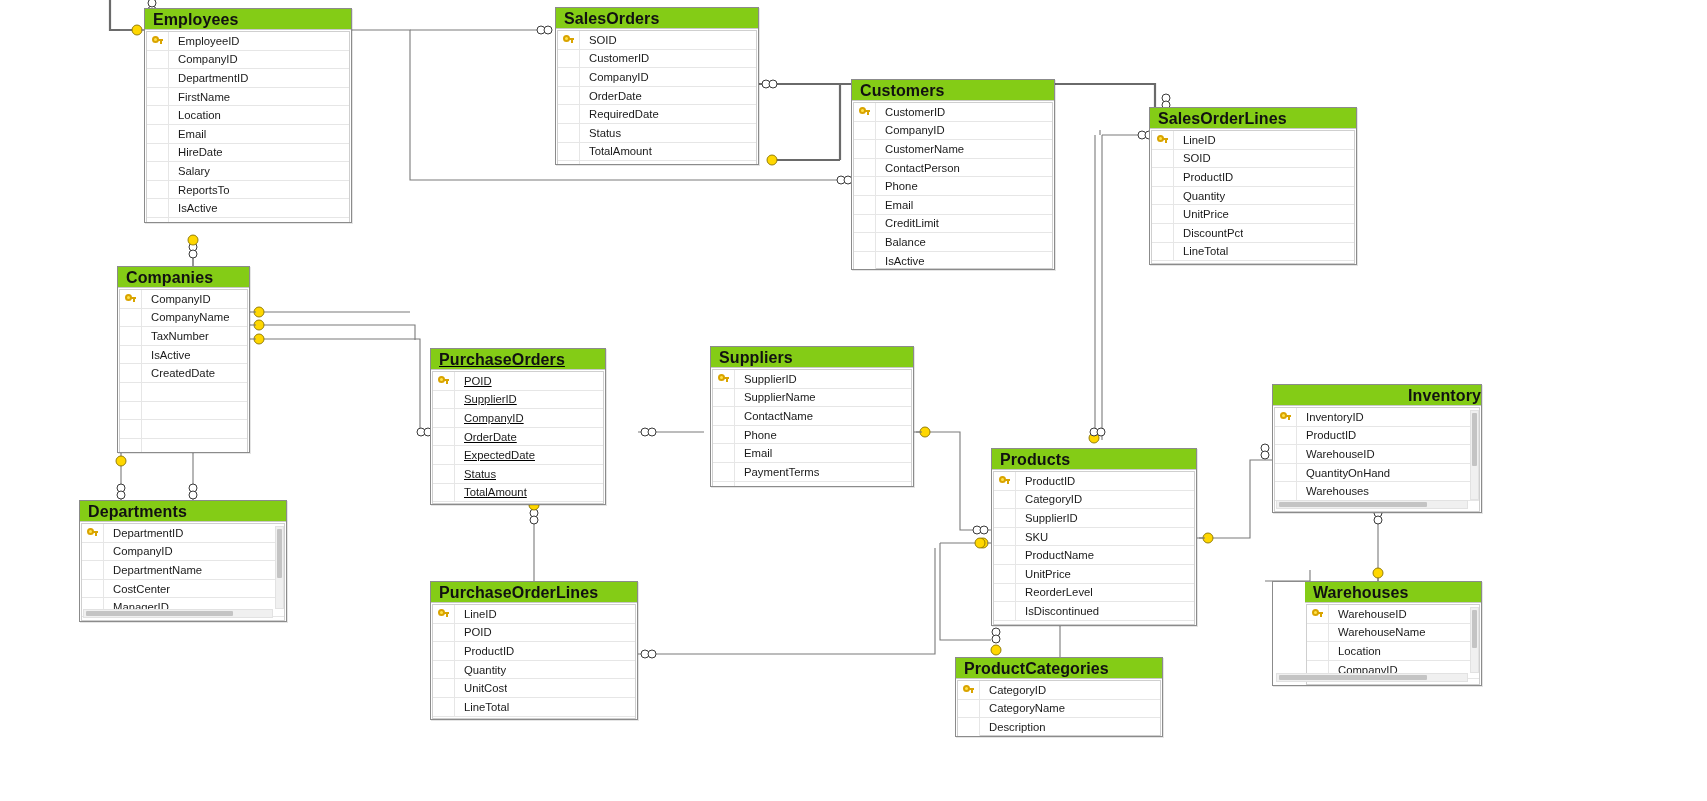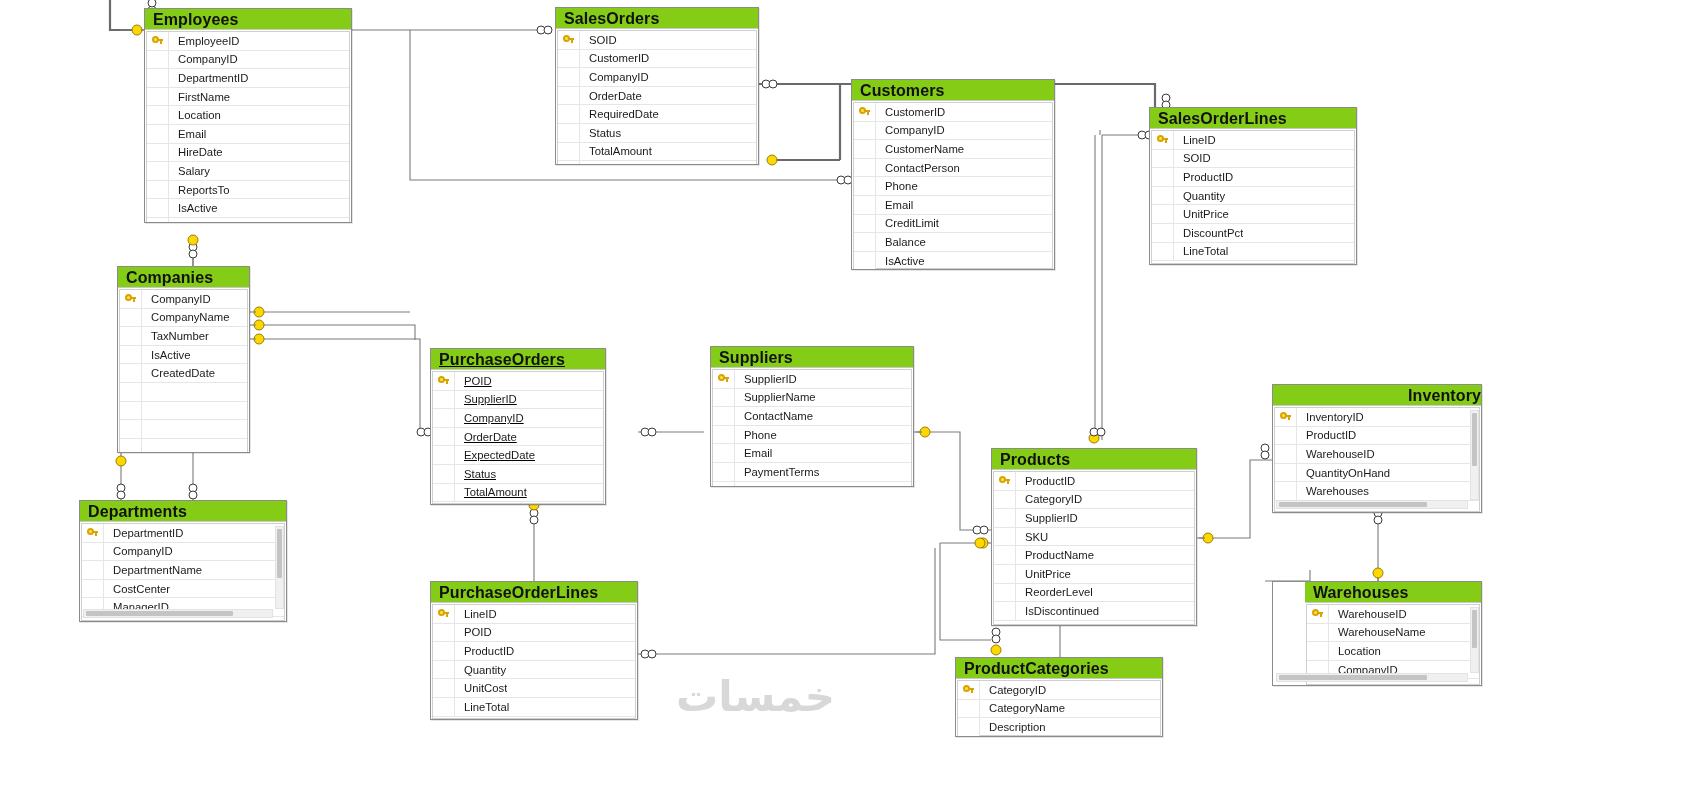--- a/index.html
+++ b/index.html
@@ -791,14 +791,13 @@
             <div class="fname">CategoryName</div>
           </div>
           <div class="row">
             <div class="kcol"></div>
             <div class="fname">Description</div>
           </div>
         </div>
       </div>
     </div>
 
-  <div id="wm">خمسات</div>
 </div>
 
 </body></html>

